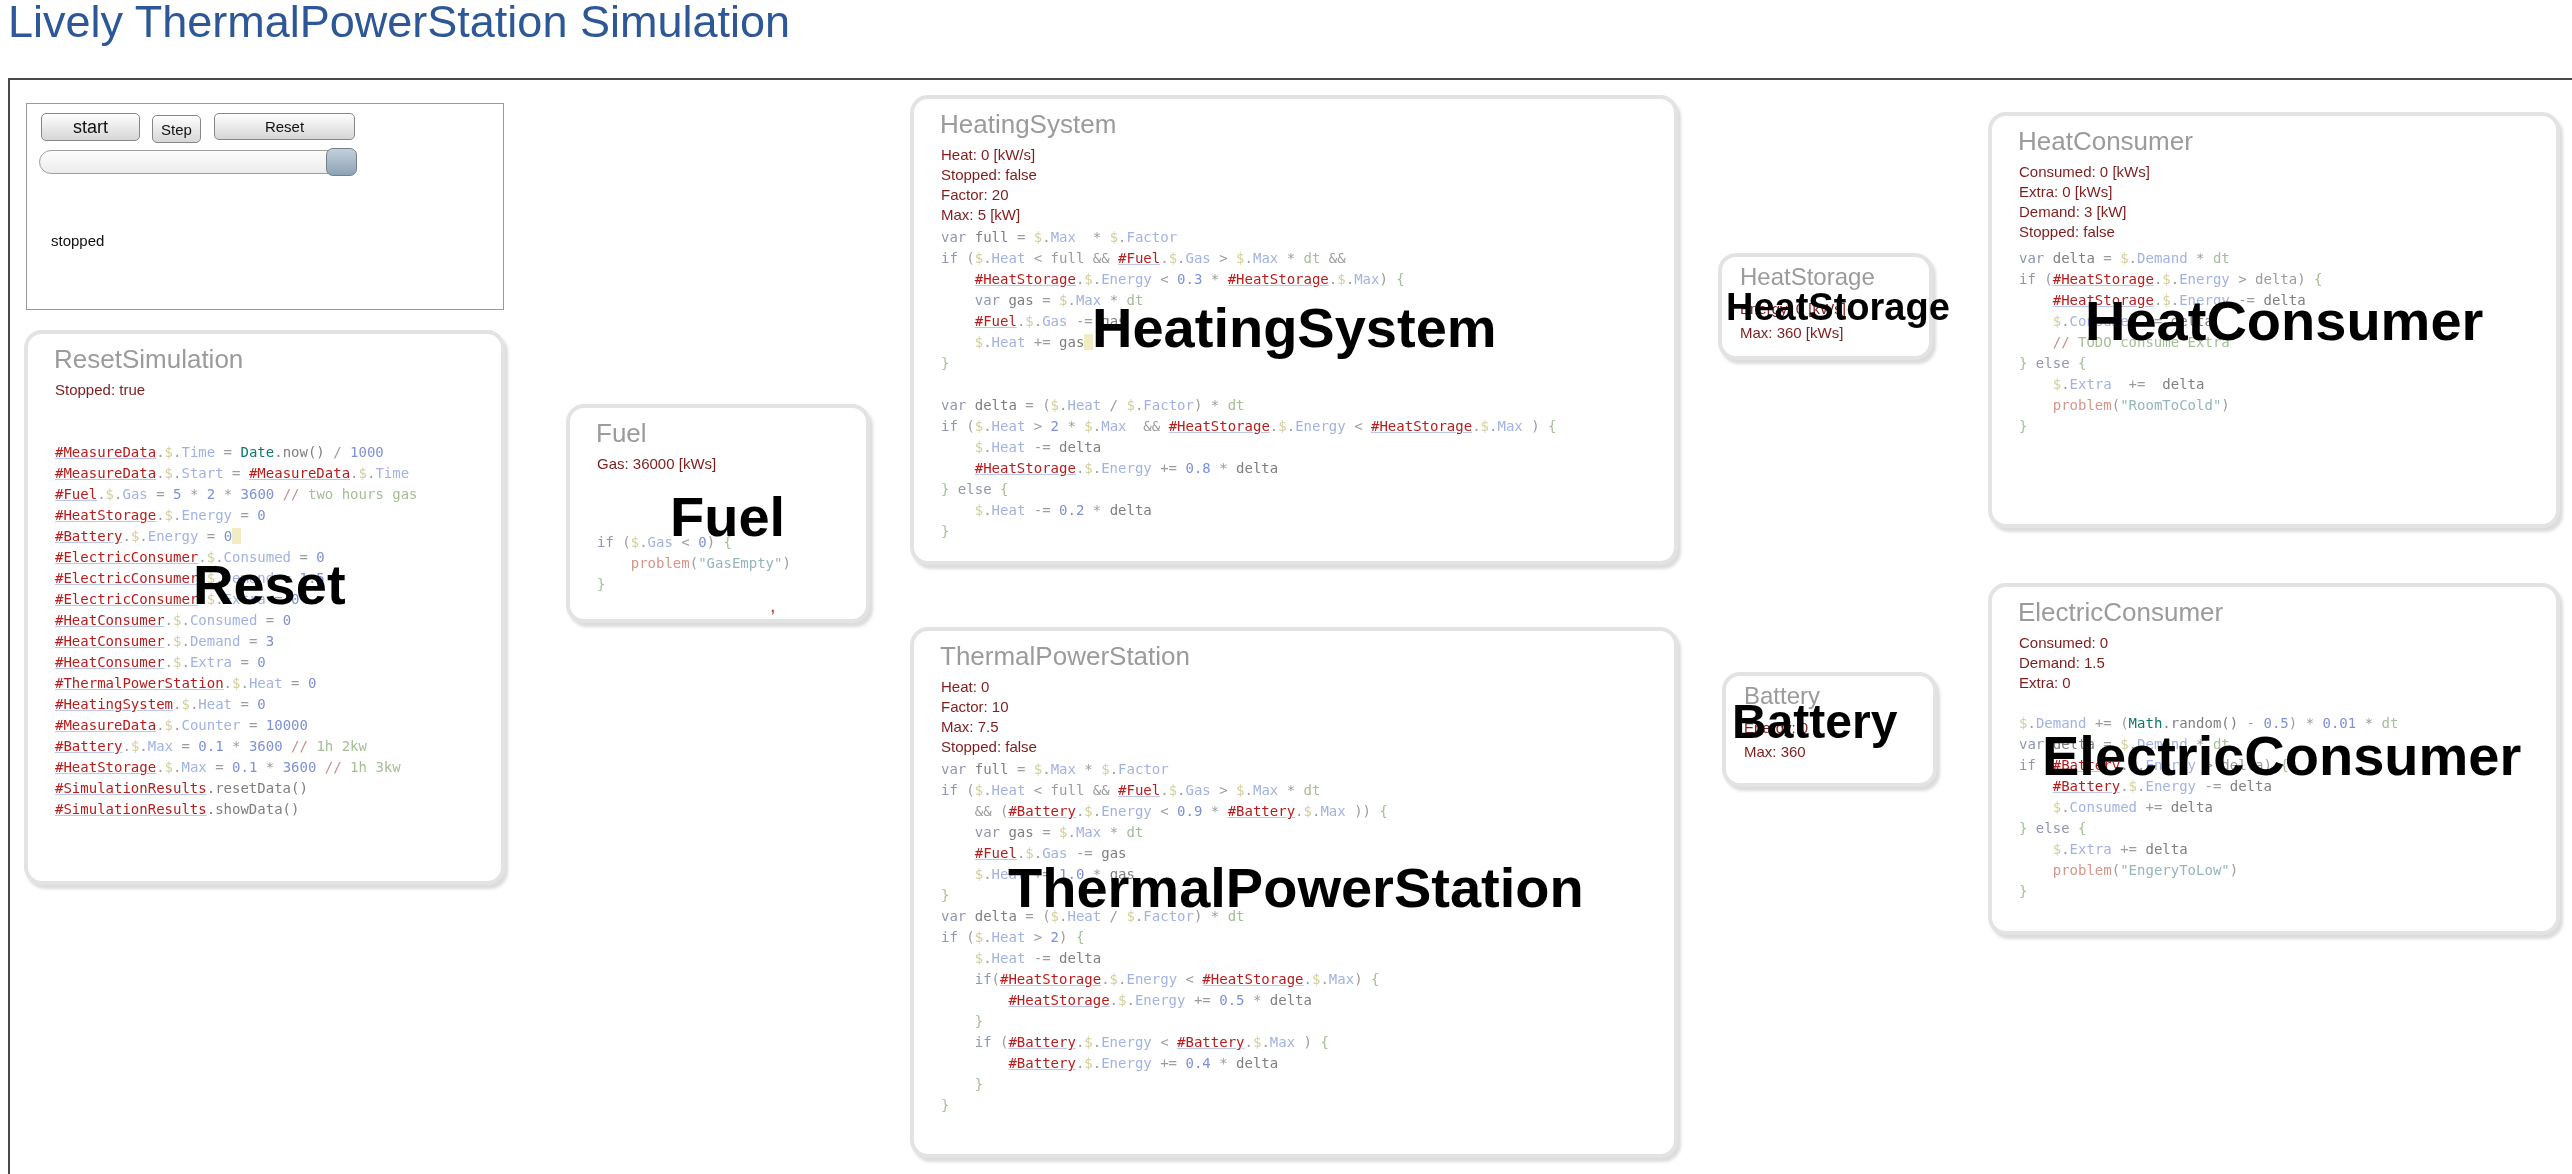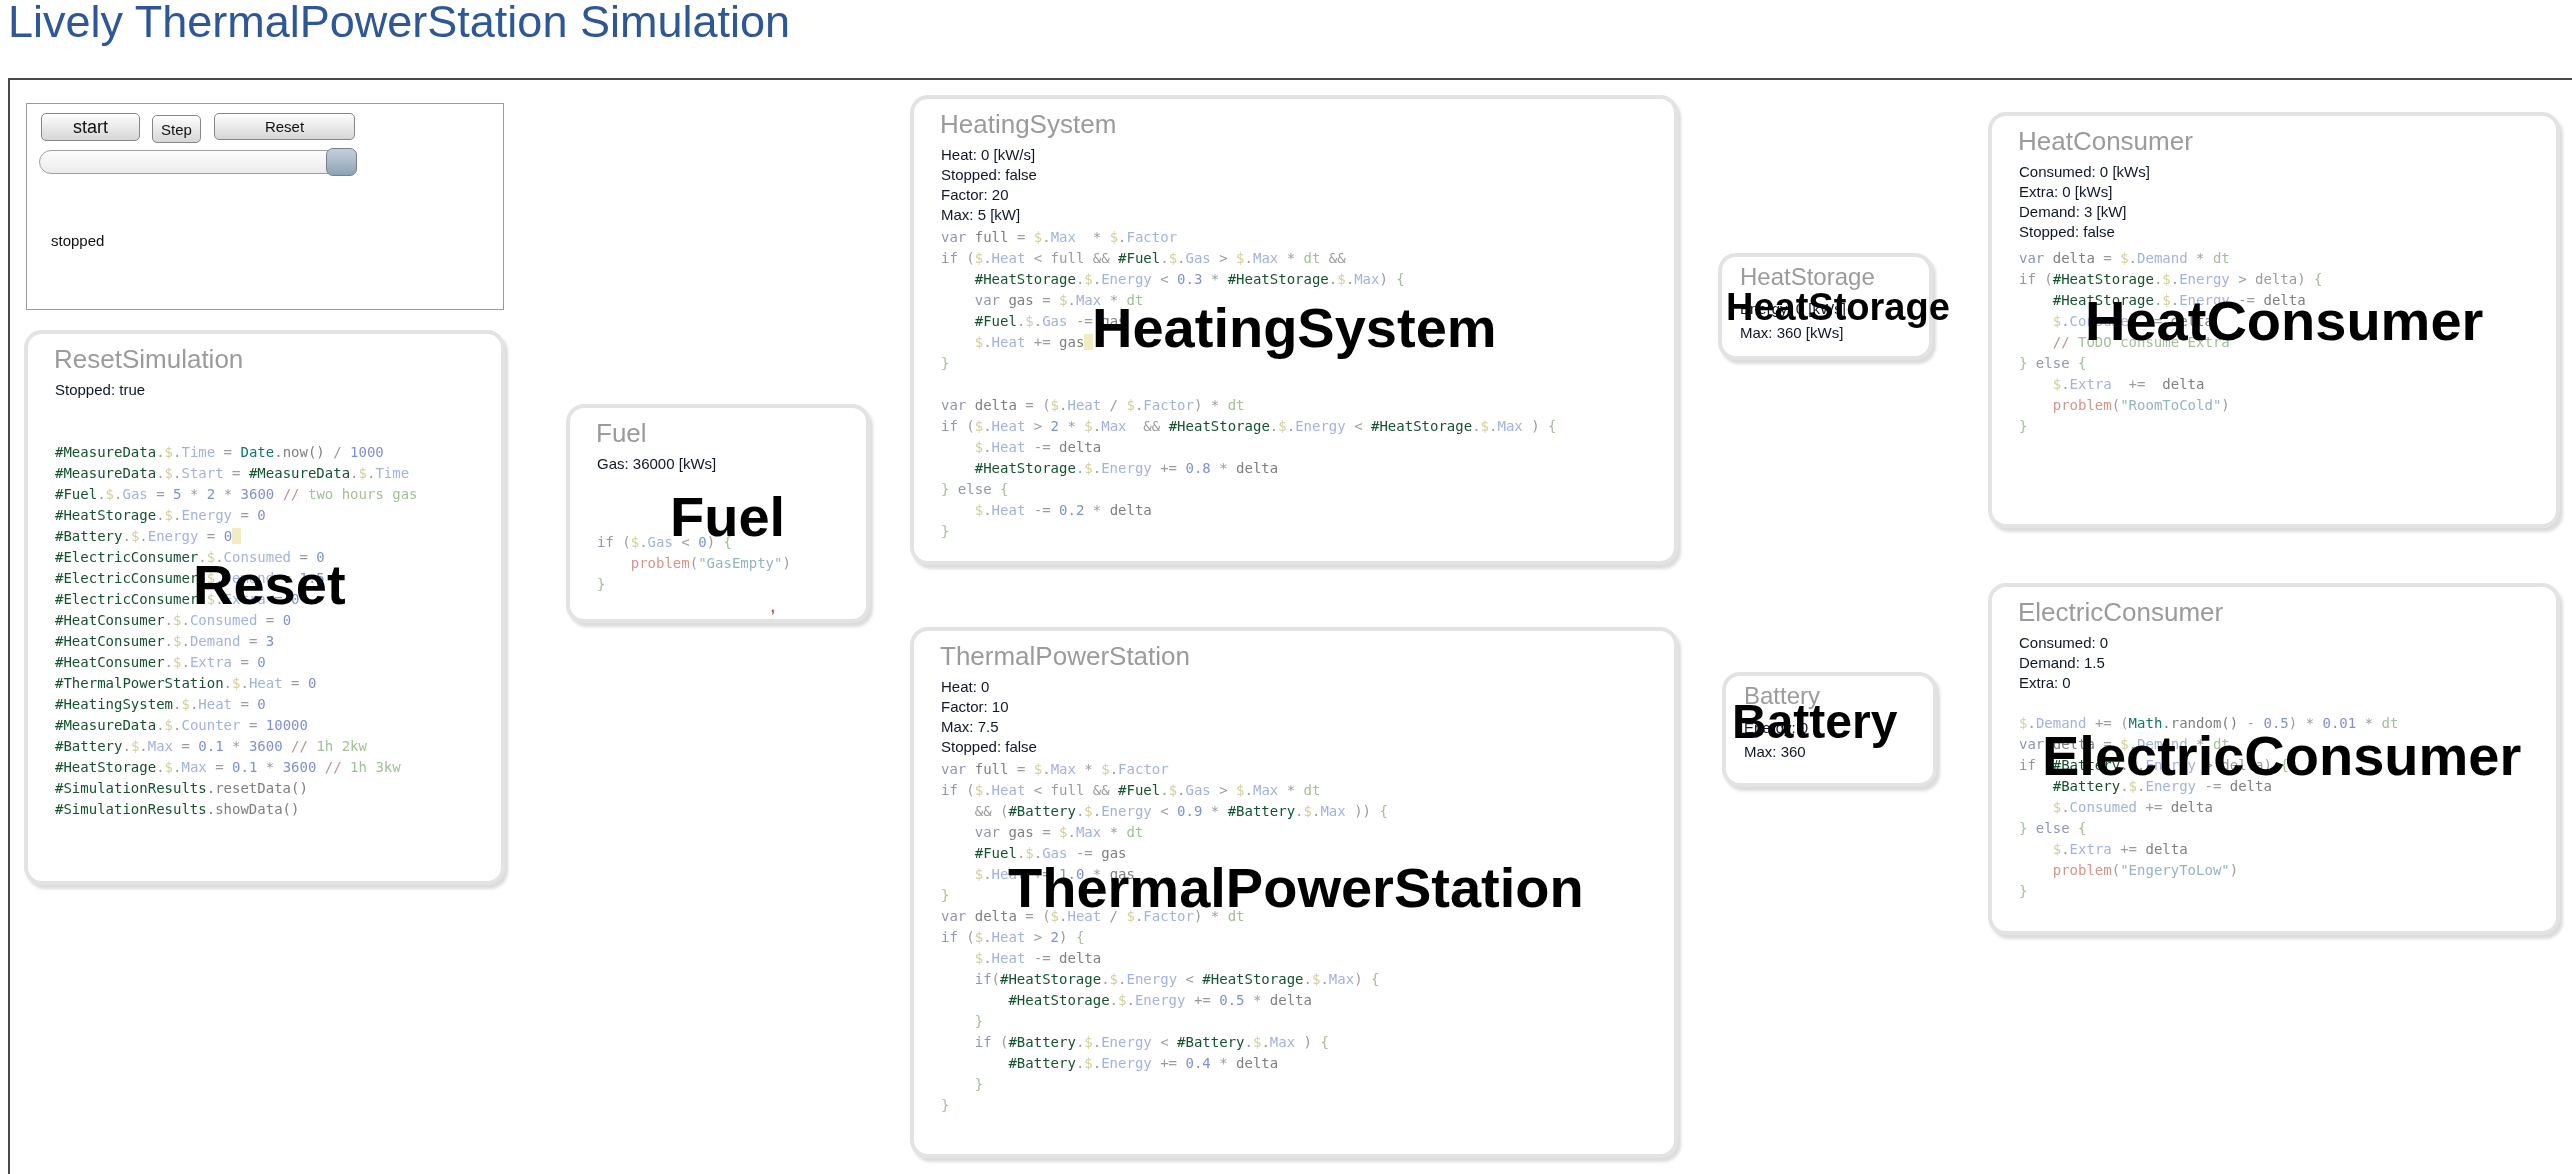--- a/index.html
+++ b/index.html
@@ -25,31 +25,31 @@
     border:1px solid #75808d;border-radius:7px;background:linear-gradient(#c3d0dc,#8da2b5)}
   .steps-row{position:absolute;left:0;top:82px;width:100%;height:30px;font-size:25px;color:#000}
   .steps-row span{position:absolute;top:0;white-space:nowrap}
   .lab-steps{left:20px}.val-steps{left:140px}.lab-time{left:212px}.val-time{left:327px}
   .status-text{position:absolute;left:24px;top:128px;font-size:15px;color:#111}
   
   .panel{position:absolute;background:#fff;border:4px solid #e3e3e3;border-radius:18px;
     box-shadow:3px 4px 3px rgba(130,130,130,.28)}
   .p-title{position:absolute;left:26px;top:10px;font-size:26px;color:#9b9b9b;white-space:nowrap}
   .p-stats{position:absolute;left:27px;top:46px;font-size:15px;line-height:20px;
-    color:#0f172a;white-space:nowrap}
+    color:#7f1d1d;white-space:nowrap}
   .panel.small .p-title{left:18px;top:6px;font-size:24px}
   .panel.small .p-stats{left:18px;top:40px;line-height:24px}
   .p-code{position:absolute;left:27px;right:8px;font-family:"DejaVu Sans Mono",monospace;
     font-size:14px;line-height:21px;white-space:pre;overflow:hidden}
   .code-line{min-height:21px}
   .overlay-label{position:absolute;font-weight:bold;color:#000;white-space:nowrap;z-index:6;
     font-family:"Liberation Sans",sans-serif}
   .red-tick{position:absolute;color:#c0392b;font-size:20px;z-index:4}
   
-  .tk-r{color:#14532d;text-decoration-color:#bcc7ec}
+  .tk-r{color:#b91c1c;text-decoration:underline;text-decoration-color:#bcc7ec}
   .tk-s{color:#d3cf9d}
   .tk-p{color:#a2b2e2}
   .tk-n{color:#7e90d8}
   .tk-k{color:#9096b2}
   .tk-o{color:#9c9c9c}
   .tk-g{color:#a3bf96}
   .tk-c{color:#c98f8f}
   .tk-t{color:#93b5bc}
   .tk-f{color:#d6958a}
   .tk-pk{color:#0f766e}

